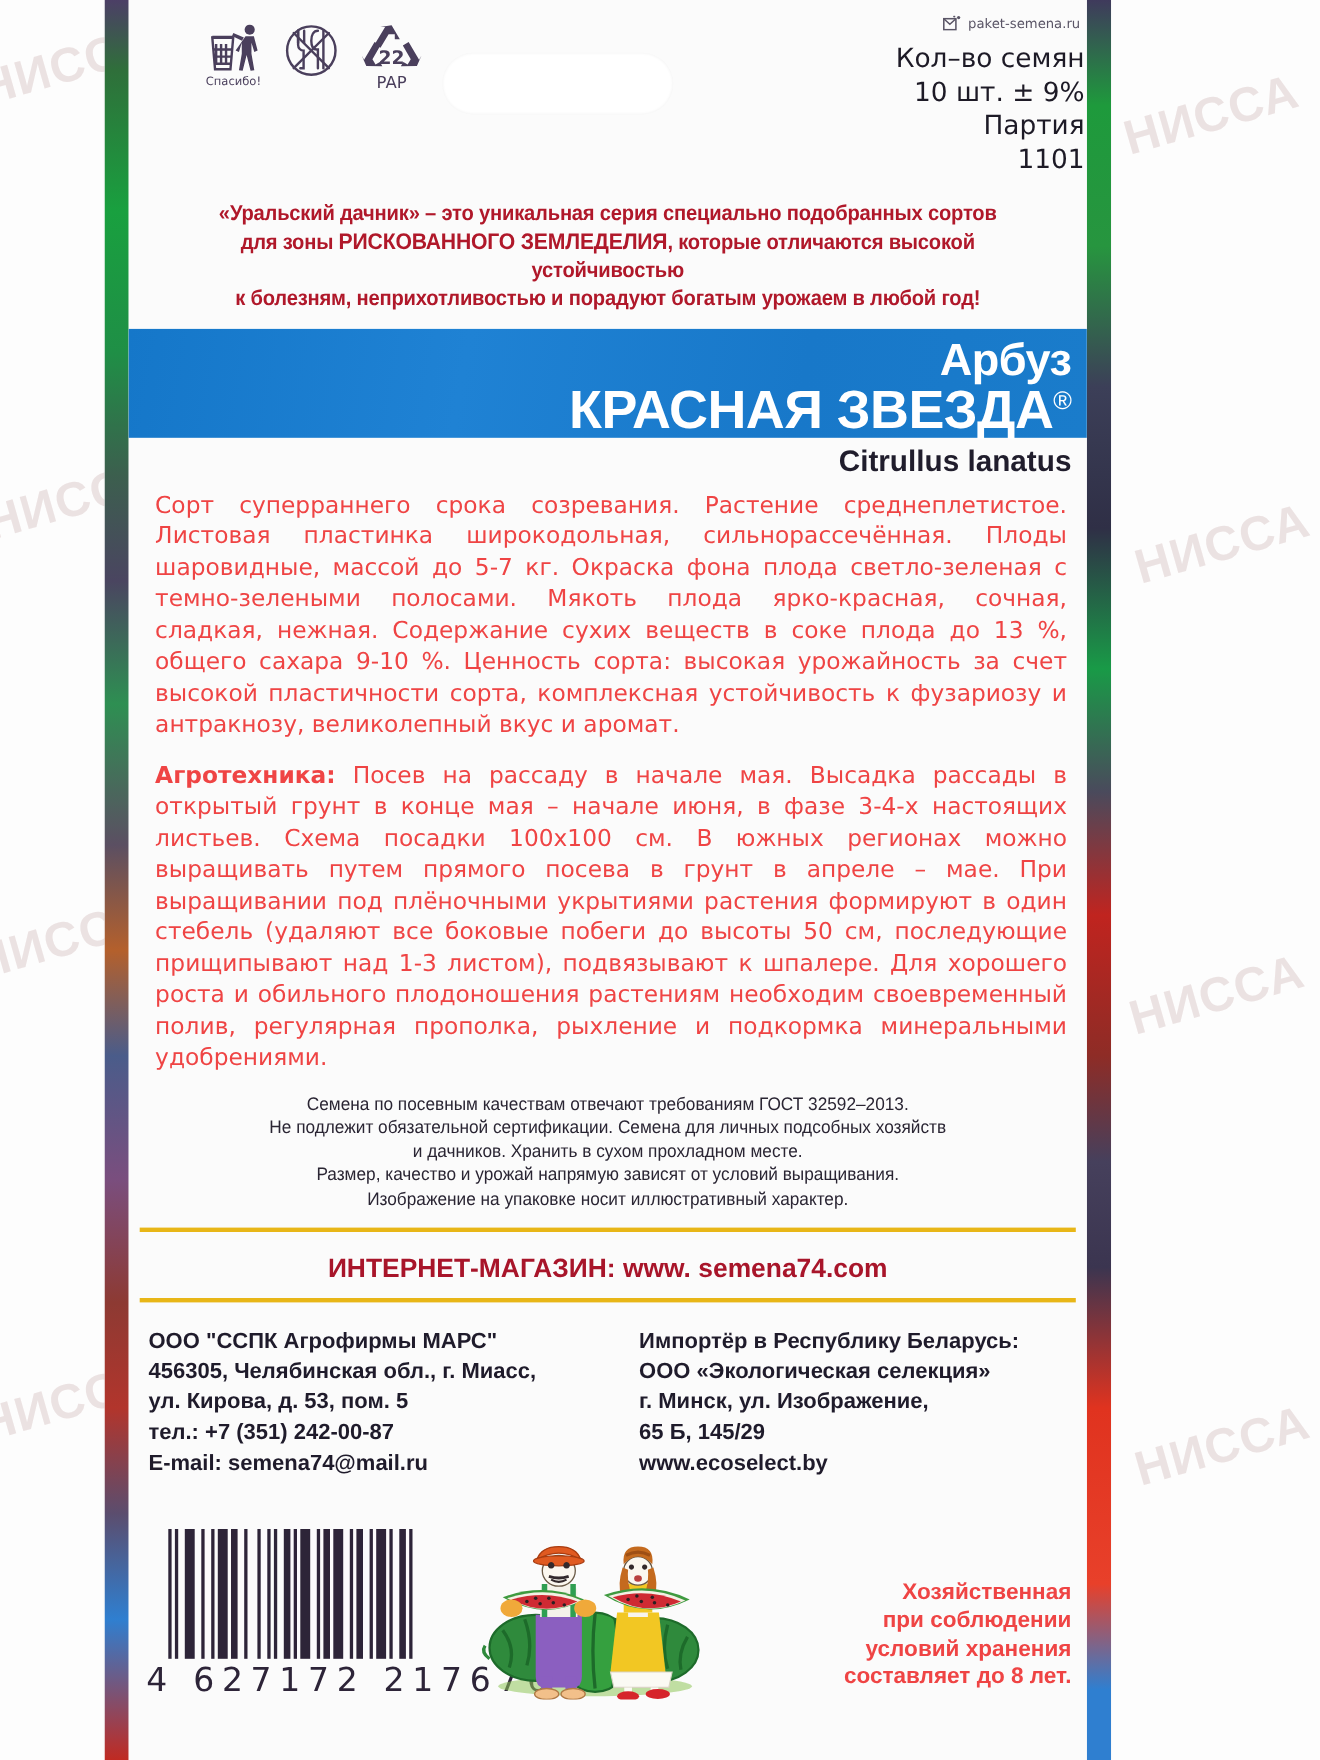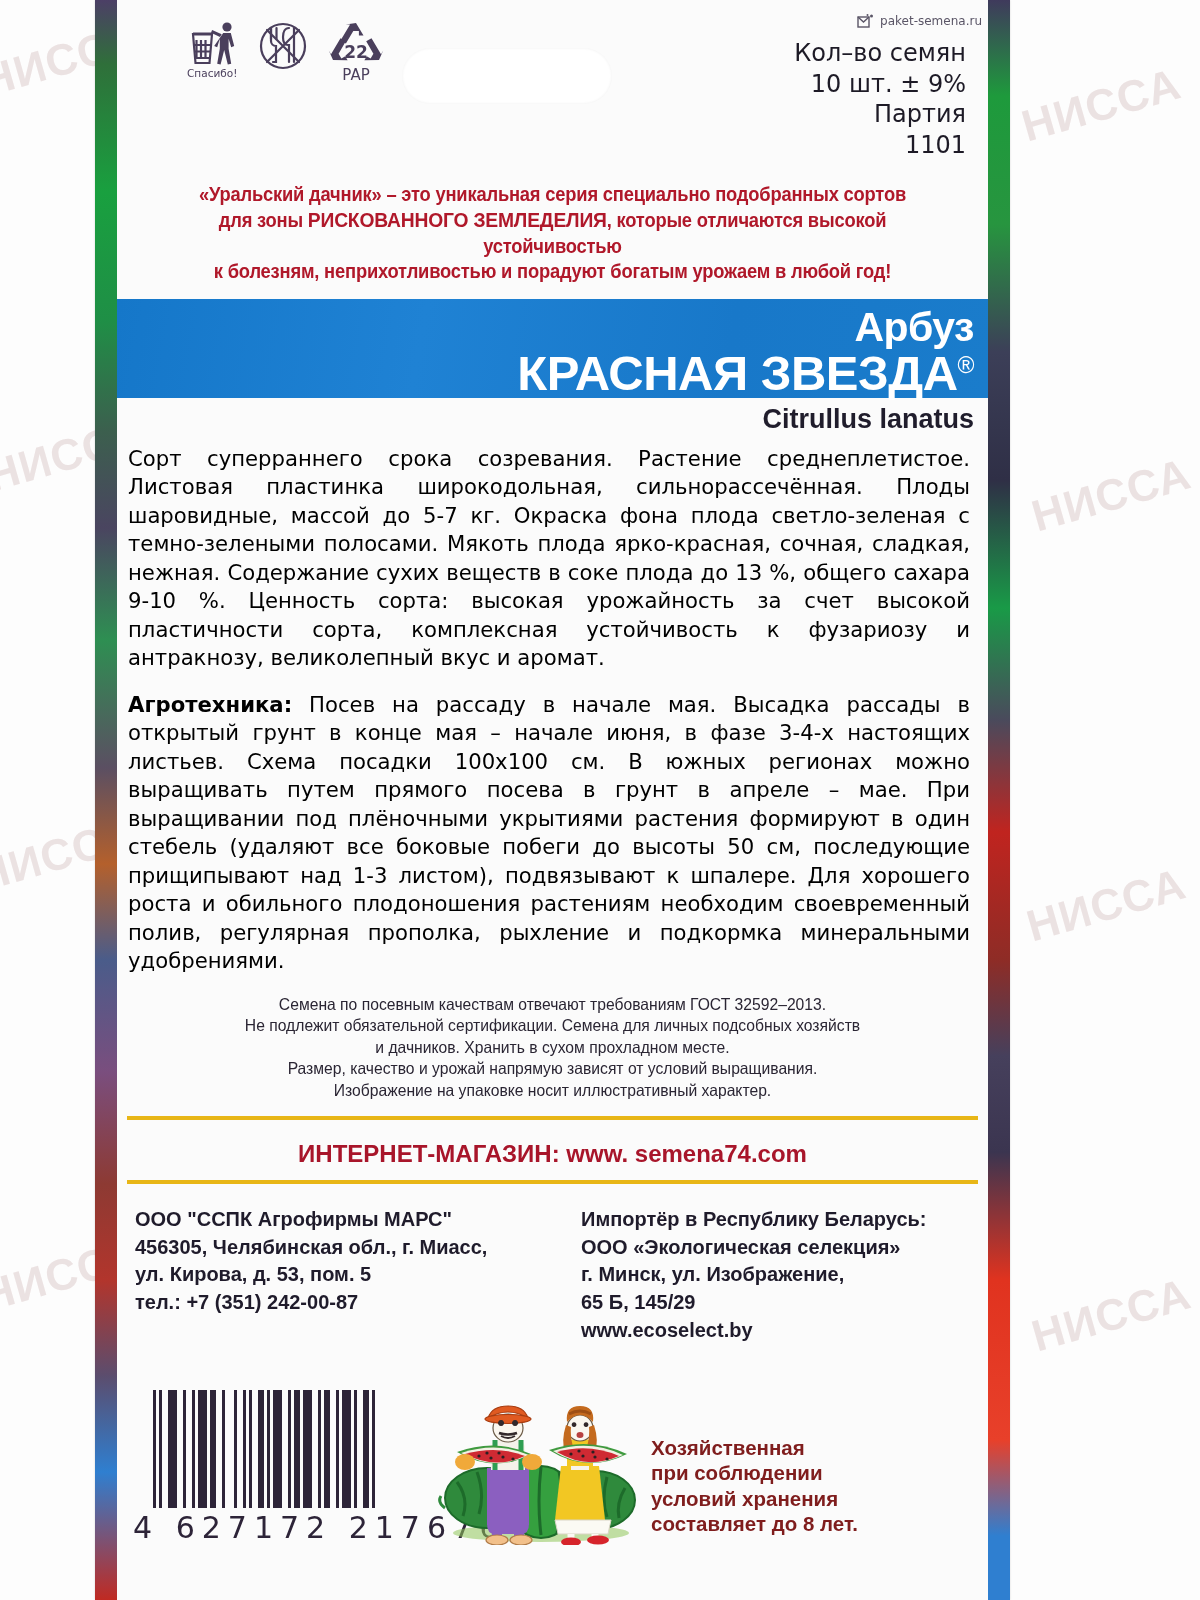--- a/index.html
+++ b/index.html
@@ -99,21 +99,21 @@
   }
 
   
   .site-brand {
     position: absolute; right: 6px; top: 14px;
     display: flex; align-items: center; gap: 5px;
     font-size: 12px; color: #5a5566;
     font-family: "DejaVu Sans", sans-serif;
   }
   .count-box {
-    position: absolute; right: 22px; top: 38px;
+    position: absolute; right: 2px; top: 38px;
     text-align: right;
     font-size: 24px; line-height: 1.28;
     color: #1d1a26; font-weight: 400;
     font-family: "DejaVu Sans", sans-serif;
   }
 
   
   .promo {
     margin: 4px 18px 0 18px;
     text-align: center;
@@ -147,25 +147,25 @@
   .variety-name sup { font-size: 23px; vertical-align: super; font-weight: normal; }
 
   .latin {
     text-align: right; padding-right: 14px;
     color: #201d2c; font-weight: bold;
     font-size: 27px; margin-top: 6px; font-style: normal; margin-left: 20px;
   }
 
   
   .body-text {
-    margin: 10px 18px 0 11px;
+    margin: 10px 18px 0 24px;
     font-family: "DejaVu Sans", sans-serif;
     font-size: 21.2px;
     line-height: 1.345;
-    color: #000000;
+    color: #ef4444;
     text-align: justify;
     text-justify: inter-word;
   }
   .body-text.agro { margin-top: 18px; }
   .body-text b { font-weight: bold; }
 
   
   .fineprint {
     margin: 18px 40px 0 40px;
     text-align: center;
@@ -215,24 +215,24 @@
   .barcode-bars i {
     display: block; background: #2d2438; height: 100%;
   }
   .barcode-num {
     font-family: "DejaVu Sans", sans-serif;
     font-size: 30px; color: #2d2438; letter-spacing: 7px;
     margin-top: 2px; padding-left: 2px; white-space: nowrap;
   }
   .illus { width: 212px; height: 175px; position: relative; }
   .storage {
-    flex: 1; text-align: left;
+    flex: 1; text-align: right;
     font-family: "Liberation Sans", sans-serif;
     font-weight: bold; font-size: 20.5px; line-height: 1.25;
-    color: #7f1d1d; padding-bottom: 8px;
+    color: #ef4444; padding-bottom: 8px;
   }
 </style>
 </head>
 <body>
 
 <div id="page">
 
   <div class="wm" style="left:-20px; top:35px;">НИССА</div>
   <div class="wm" style="left:1020px; top:80px;">НИССА</div>
   <div class="wm" style="left:-15px; top:430px;">НИССА</div>
@@ -345,20 +345,21 @@
       <div class="rule-yellow"></div>
       <div class="shop"><span>ИНТЕРНЕТ-МАГАЗИН:</span><span class="www"> www. semena74.com</span></div>
       <div class="rule-yellow b2"></div>
 
       <div class="addr-row">
         <div class="addr-col left">
           <div>ООО "ССПК Агрофирмы МАРС"</div>
           <div>456305, Челябинская обл., г. Миасс,</div>
           <div>ул. Кирова, д. 53, пом. 5</div>
           <div>тел.: +7 (351) 242-00-87</div>
+          <div>E-mail: semena74@mail.ru</div>
         </div>
         <div class="addr-col right">
           <div>Импортёр в Республику Беларусь:</div>
           <div>ООО «Экологическая селекция»</div>
           <div>г. Минск,  ул. Изображение,</div>
           <div>65 Б, 145/29</div>
           <div>www.ecoselect.by</div>
         </div>
       </div>
 

